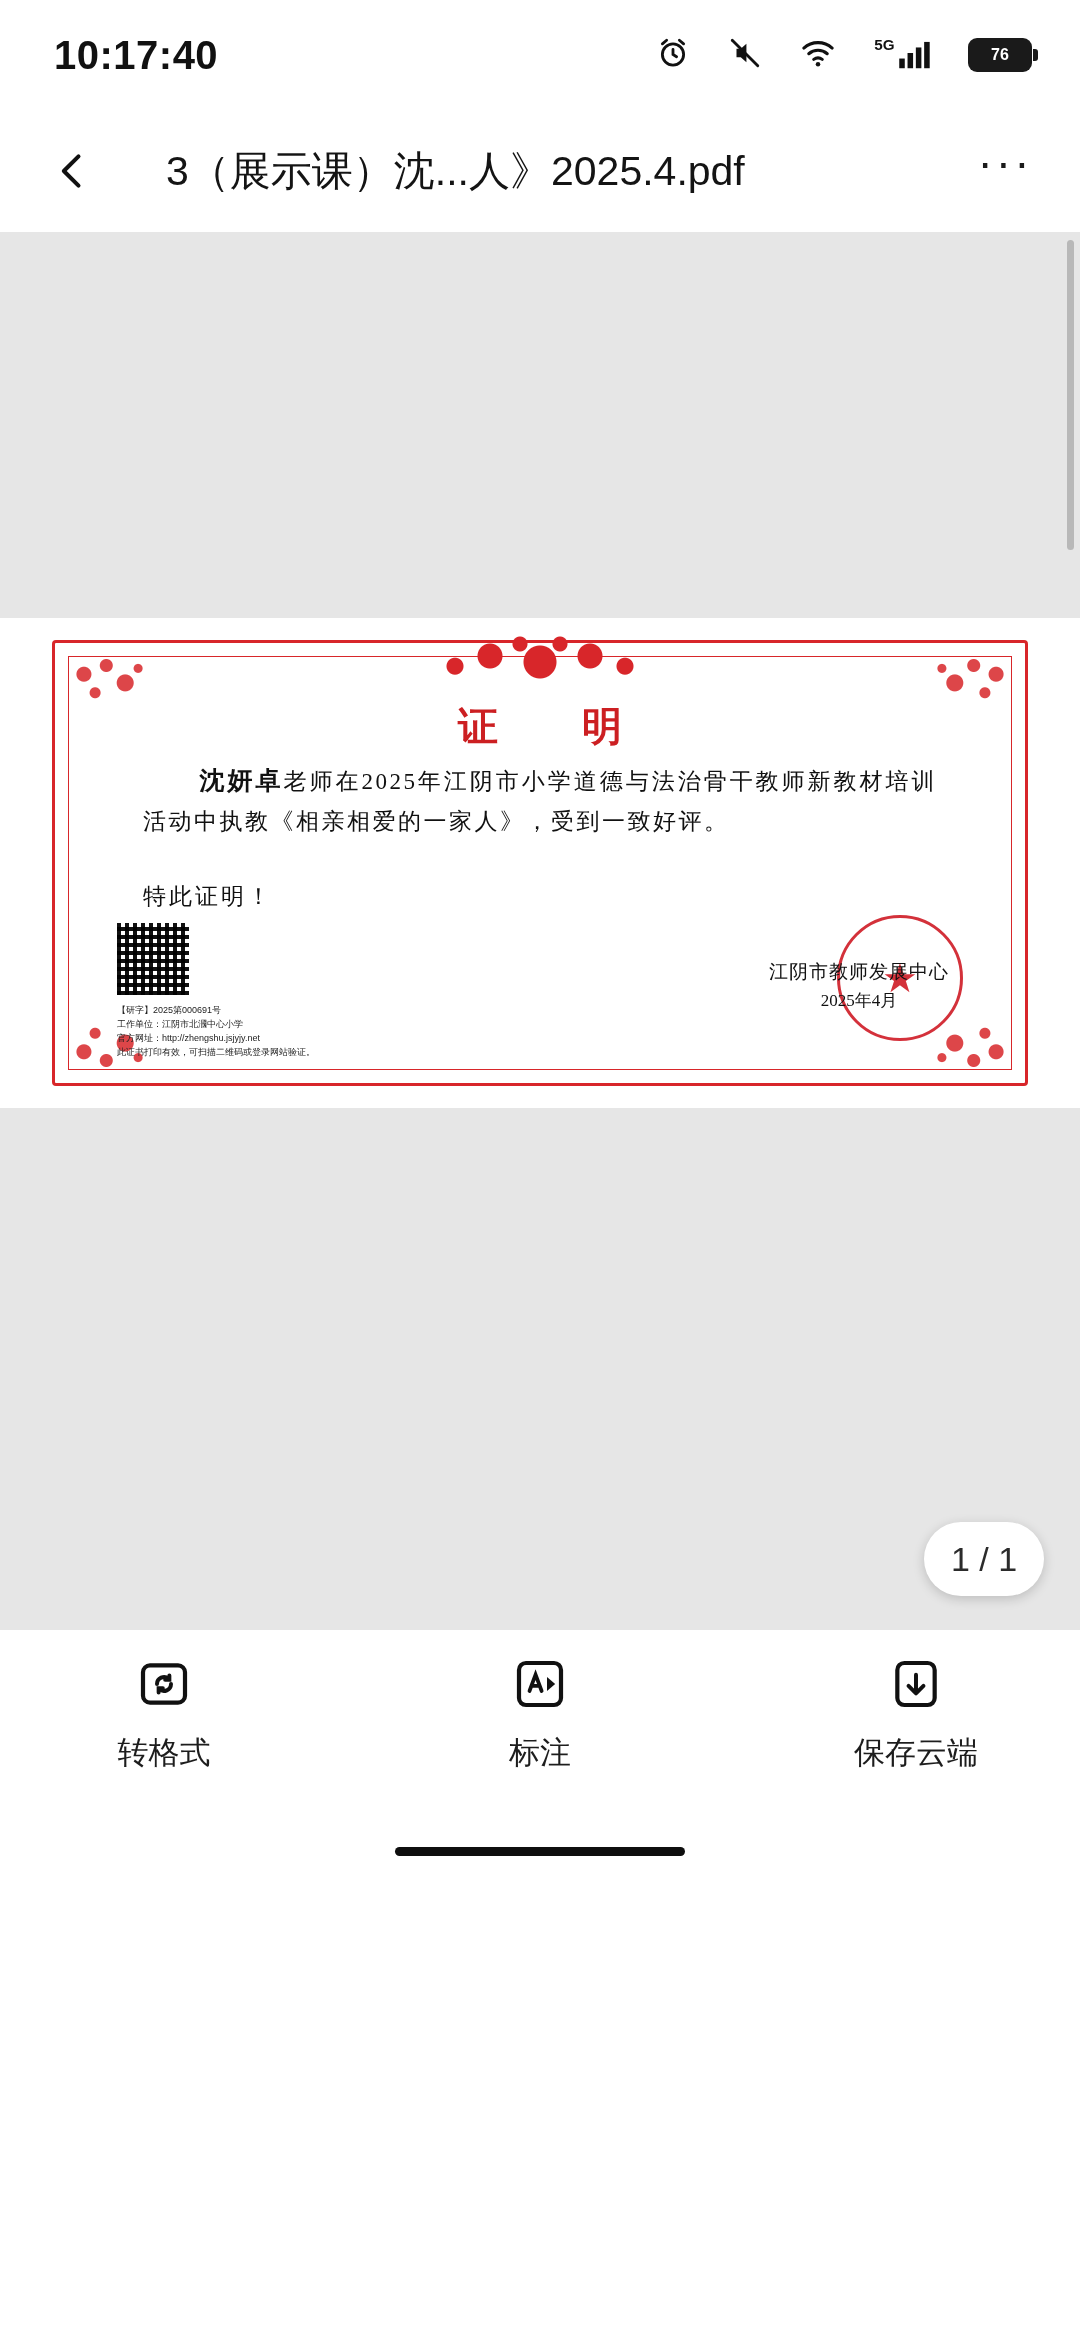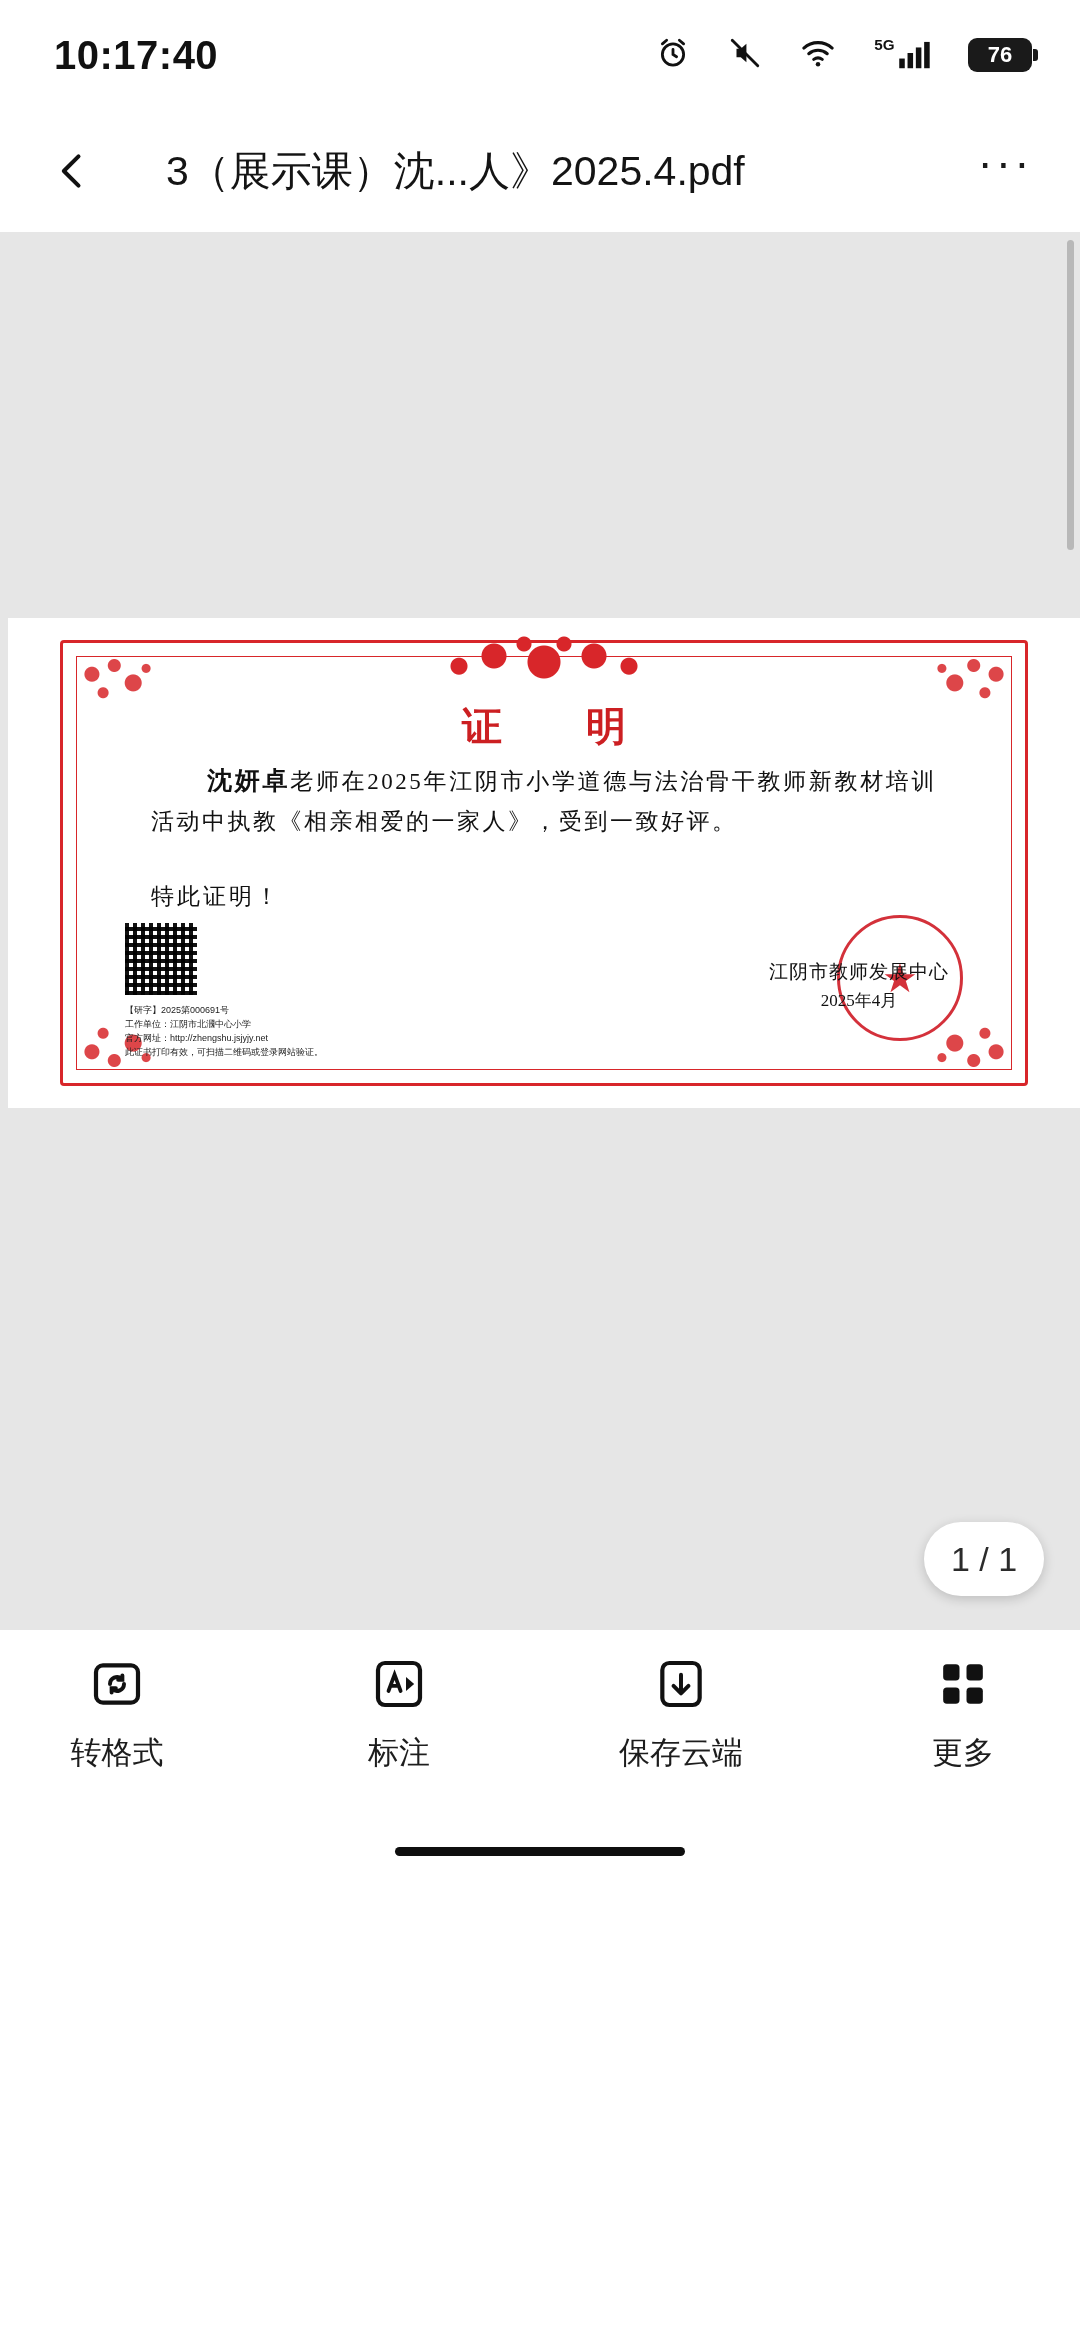--- a/index.html
+++ b/index.html
@@ -36,21 +36,21 @@
     display: flex;
     align-items: center;
     gap: 38px;
   }
   .sico { display: block; }
   .battery {
     width: 64px; height: 34px;
     background: #1a1a1a;
     border-radius: 9px;
     color: #fff;
-    font-size: 22px;
+    font-size: 16px;
     font-weight: 700;
     display: flex;
     align-items: center;
     justify-content: center;
     position: relative;
   }
   .battery::after {
     content: "";
     position: absolute;
     right: -6px; top: 11px;
@@ -104,21 +104,21 @@
     position: absolute;
     right: 6px; top: 8px;
     width: 7px; height: 310px;
     background: #b8b8b8;
     border-radius: 4px;
   }
 
   
   .page {
     position: absolute;
-    left: 8px; right: 0;
+    left: 0; right: 0;
     top: 386px;
     height: 490px;
     background: #ffffff;
   }
   .cert {
     position: absolute;
     left: 52px; right: 52px;
     top: 22px; bottom: 22px;
     border: 3px solid #d8262a;
     border-radius: 4px;
@@ -406,27 +406,18 @@
     </div>
 
     <div class="tool">
       <svg width="56" height="56" viewBox="0 0 24 24">
         <rect x="4" y="3" width="16" height="18" rx="3" fill="none" stroke="#111" stroke-width="1.8"></rect>
         <path d="M12 8v8M12 8l-3.2 3.2M12 8l3.2 3.2" fill="none" stroke="#111" stroke-width="1.7" stroke-linecap="round" stroke-linejoin="round" transform="rotate(180 12 12)"></path>
       </svg>
       <div class="tool-label">保存云端</div>
     </div>
 
-    <div class="tool">
-      <svg width="56" height="56" viewBox="0 0 24 24">
-        <rect x="3.5" y="3.5" width="7" height="7" rx="1.6" fill="#111"></rect>
-        <rect x="13.5" y="3.5" width="7" height="7" rx="1.6" fill="#111"></rect>
-        <rect x="3.5" y="13.5" width="7" height="7" rx="1.6" fill="#111"></rect>
-        <rect x="13.5" y="13.5" width="7" height="7" rx="1.6" fill="#111"></rect>
-      </svg>
-      <div class="tool-label">更多</div>
-    </div>
   </div>
 
   <div class="homebar">
       <div class="bar"></div>
     </div>
 </div>
 
 </body></html>

